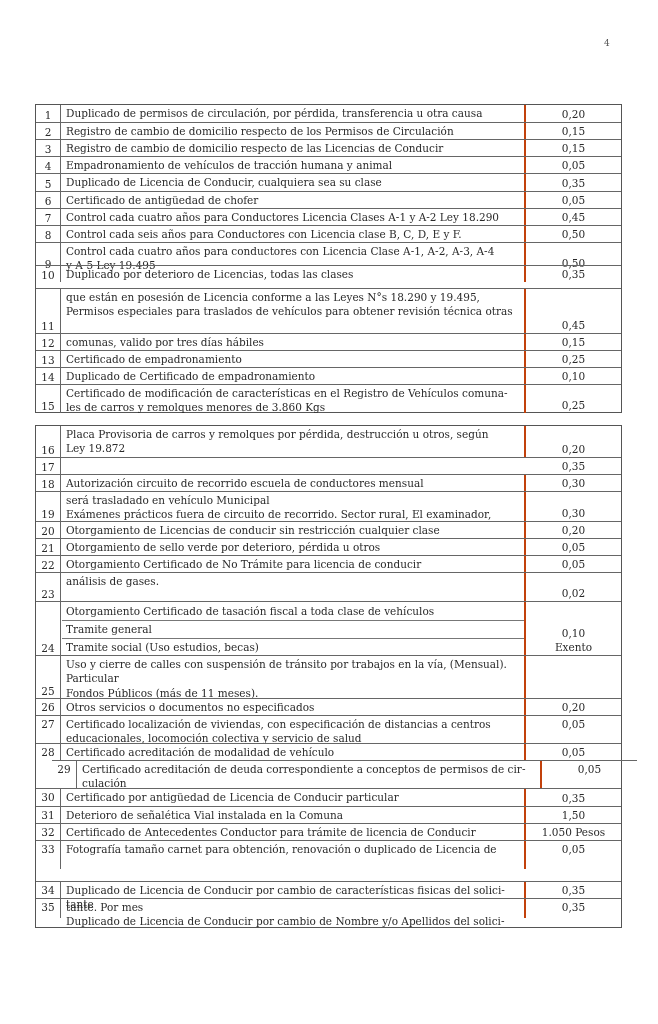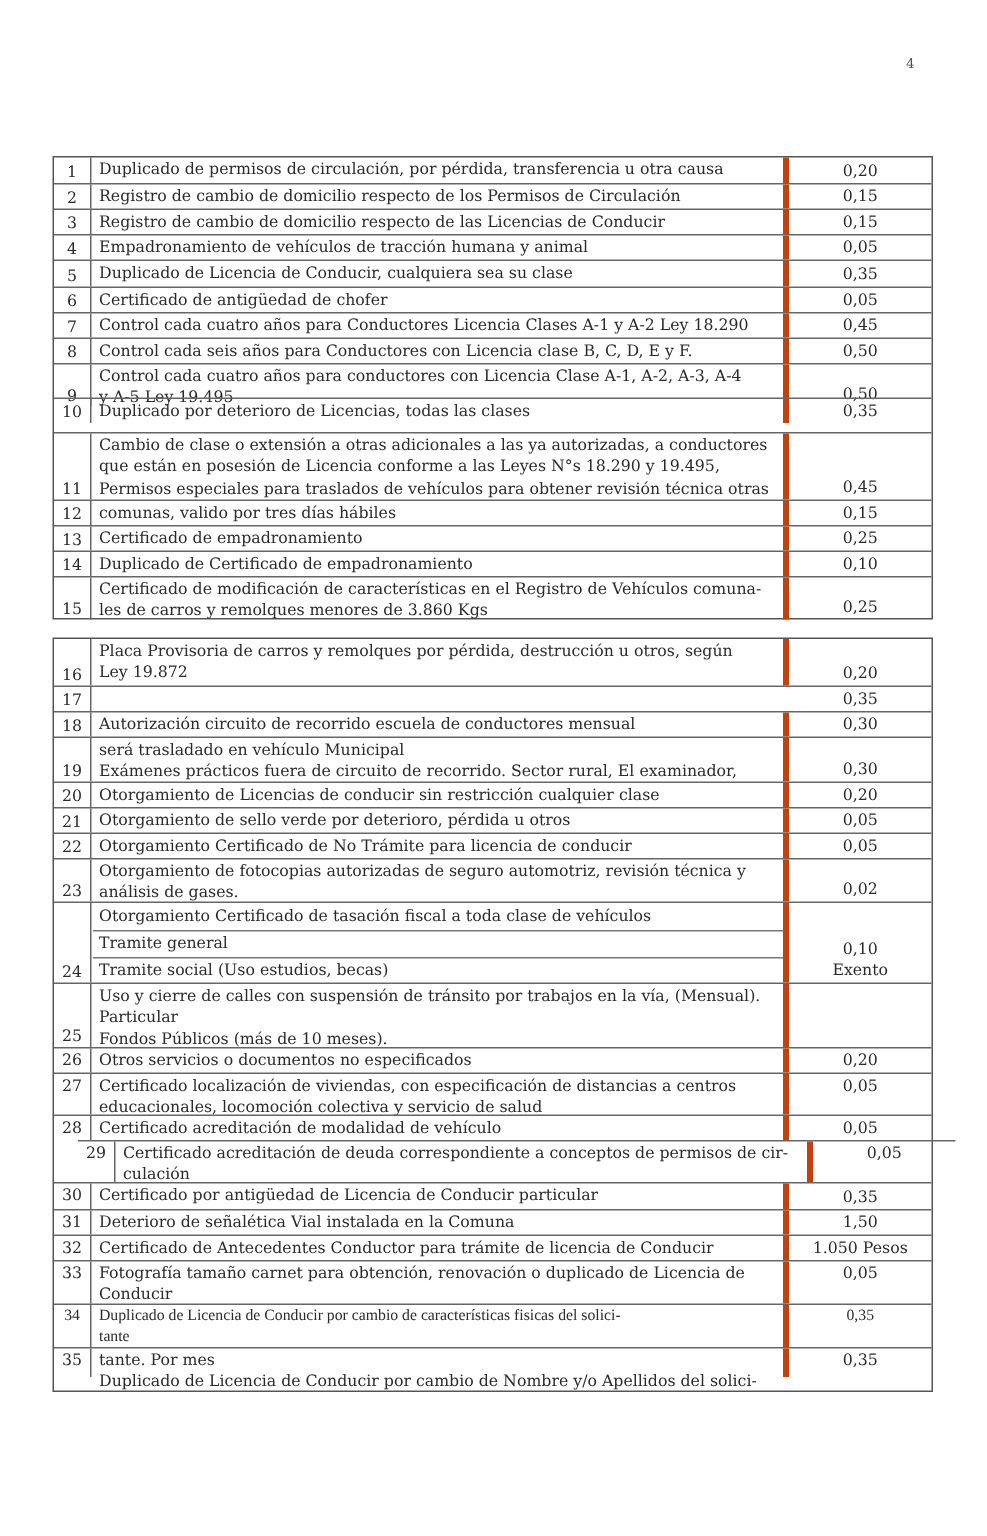--- a/index.html
+++ b/index.html
@@ -5,21 +5,21 @@
   html, body { margin:0; padding:0; }
   body { width:658px; height:1024px; background:#ffffff; position:relative; overflow:hidden;
          font-family:"DejaVu Serif", "Liberation Serif", serif; color:#2a2a2a; }
   .page-num { position:absolute; left:604px; top:38px; font-size:9px; color:#555; }
   .tbl { position:absolute; left:35px; width:587px; border:1px solid #555; box-sizing:border-box; }
   .row { position:absolute; left:0; width:100%; border-top:1px solid #666; box-sizing:border-box; }
   .row.first { border-top:none; }
   .num { position:absolute; left:0; top:0; bottom:0; width:25px; border-right:1px solid #666;
          font-size:10.5px; text-align:center; display:flex; align-items:flex-end; justify-content:center; padding-bottom:1px; box-sizing:border-box; }
   .num.topalign { align-items:flex-start; padding-top:2px; }
-  .desc { position:absolute; left:26px; top:0; bottom:0; width:464px; border-right:4px solid #c2410c;
+  .desc { position:absolute; left:26px; top:0; bottom:0; width:464px; border-right:2px solid #c2410c;
           font-size:10.5px; line-height:14.3px; padding:1px 0 0 4px; box-sizing:border-box; white-space:nowrap; }
   .val { position:absolute; left:490px; top:0; bottom:0; right:0; font-size:10.5px; text-align:center;
          display:flex; flex-direction:column; justify-content:flex-end; padding-bottom:1px; box-sizing:border-box; line-height:14px; }
   .val.topalign { justify-content:flex-start; padding-top:1px; }
   .sub { position:absolute; left:0; right:0; border-top:1px solid #777; }
   .line { display:block; }
 </style>
 </head>
 <body>
 
@@ -113,21 +113,20 @@
       <div class="desc">
         <span class="line">Duplicado por deterioro  de Licencias, todas las clases</span>
       </div>
       <div class="val">
         <span>0,35</span>
       </div>
     </div>
     <div class="row" style="top: 183px; height: 45px;">
       <div class="num">11</div>
       <div class="desc">
-        <span class="line">Cambio de clase o extensión a otras adicionales a las ya autorizadas, a  conductores</span>
         <span class="line">que están en posesión  de Licencia conforme a las  Leyes  N°s  18.290  y 19.495,</span>
         <span class="line">Permisos especiales para traslados de vehículos para obtener revisión técnica otras</span>
       </div>
       <div class="val">
         <span>0,45</span>
       </div>
     </div>
     <div class="row" style="top: 228px; height: 17px;">
       <div class="num">12</div>
       <div class="desc">
@@ -225,21 +224,20 @@
       <div class="desc">
         <span class="line">Otorgamiento  Certificado  de No Trámite para licencia de conducir</span>
       </div>
       <div class="val">
         <span>0,05</span>
       </div>
     </div>
     <div class="row" style="top: 146px; height: 29px;">
       <div class="num">23</div>
       <div class="desc">
-        <span class="line">Otorgamiento de fotocopias autorizadas de seguro automotriz, revisión técnica y</span>
         <span class="line">análisis de gases.</span>
       </div>
       <div class="val">
         <span>0,02</span>
       </div>
     </div>
     <div class="row" style="top: 175px; height: 54px;">
       <div class="num">24</div>
       <div class="desc" style="line-height: 18px; padding-top: 0px;">
         <span class="line">Otorgamiento Certificado de tasación fiscal a toda clase de vehículos</span>
@@ -251,21 +249,21 @@
       <div class="val">
         <span>0,10</span>
         <span>Exento</span>
       </div>
     </div>
     <div class="row" style="top: 229px; height: 43px;">
       <div class="num">25</div>
       <div class="desc" style="line-height: 14.3px;">
         <span class="line">Uso y cierre de calles con suspensión de tránsito por trabajos en la vía, (Mensual).</span>
         <span class="line">Particular</span>
-        <span class="line">Fondos Públicos (más de 10 meses).</span>
+        <span class="line">Fondos Públicos (más de 11 meses).</span>
       </div>
     </div>
     <div class="row" style="top: 272px; height: 17px;">
       <div class="num topalign">26</div>
       <div class="desc">
         <span class="line">Otros servicios o documentos no especificados</span>
       </div>
       <div class="val">
         <span>0,20</span>
       </div>
@@ -323,27 +321,26 @@
         <span class="line">Certificado de Antecedentes Conductor para trámite de licencia de Conducir</span>
       </div>
       <div class="val topalign">
         <span>1.050 Pesos</span>
       </div>
     </div>
     <div class="row" style="top: 414px; height: 29px;">
       <div class="num topalign">33</div>
       <div class="desc">
         <span class="line">Fotografía  tamaño  carnet  para  obtención,  renovación  o  duplicado  de  Licencia  de</span>
-        <span class="line">Conducir</span>
-      </div>
-      <div class="val topalign">
-        <span>0,05</span>
-      </div>
-    </div>
-    <div class="row" style="top: 443px; height: 29px; font-family: Liberation Serif, serif;">
+      </div>
+      <div class="val topalign">
+        <span>0,05</span>
+      </div>
+    </div>
+    <div class="row" style="top: 455px; height: 29px;">
       <div class="num topalign">34</div>
       <div class="desc">
         <span class="line">Duplicado  de  Licencia  de  Conducir  por  cambio  de  características  fisicas  del  solici-</span>
         <span class="line">tante</span>
       </div>
       <div class="val topalign">
         <span>0,35</span>
       </div>
     </div>
     <div class="row" style="top: 472px; height: 20px;">

